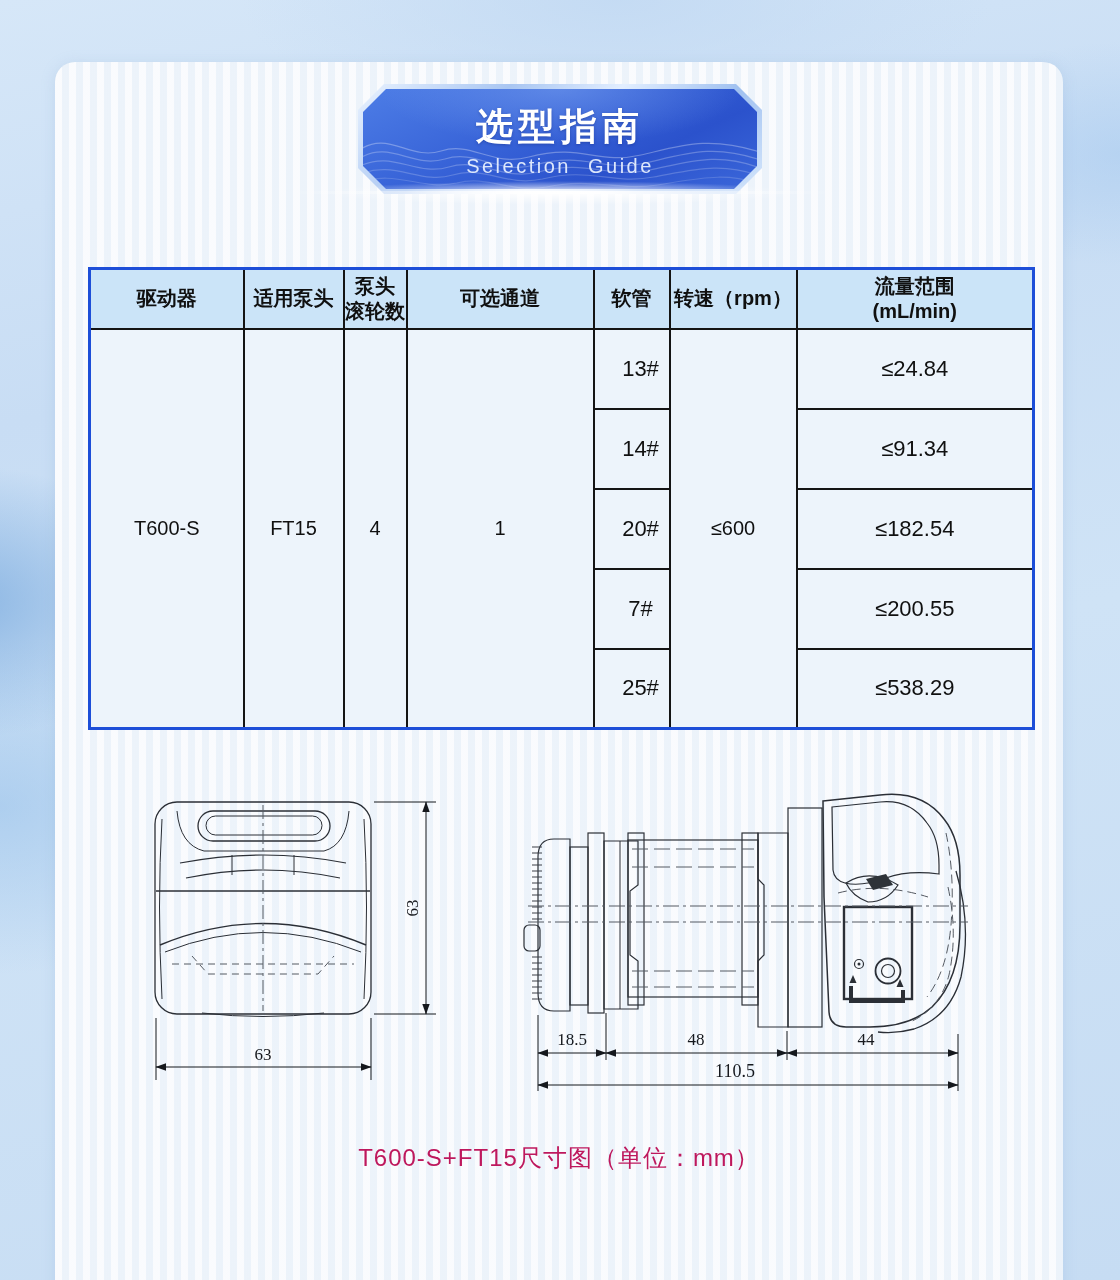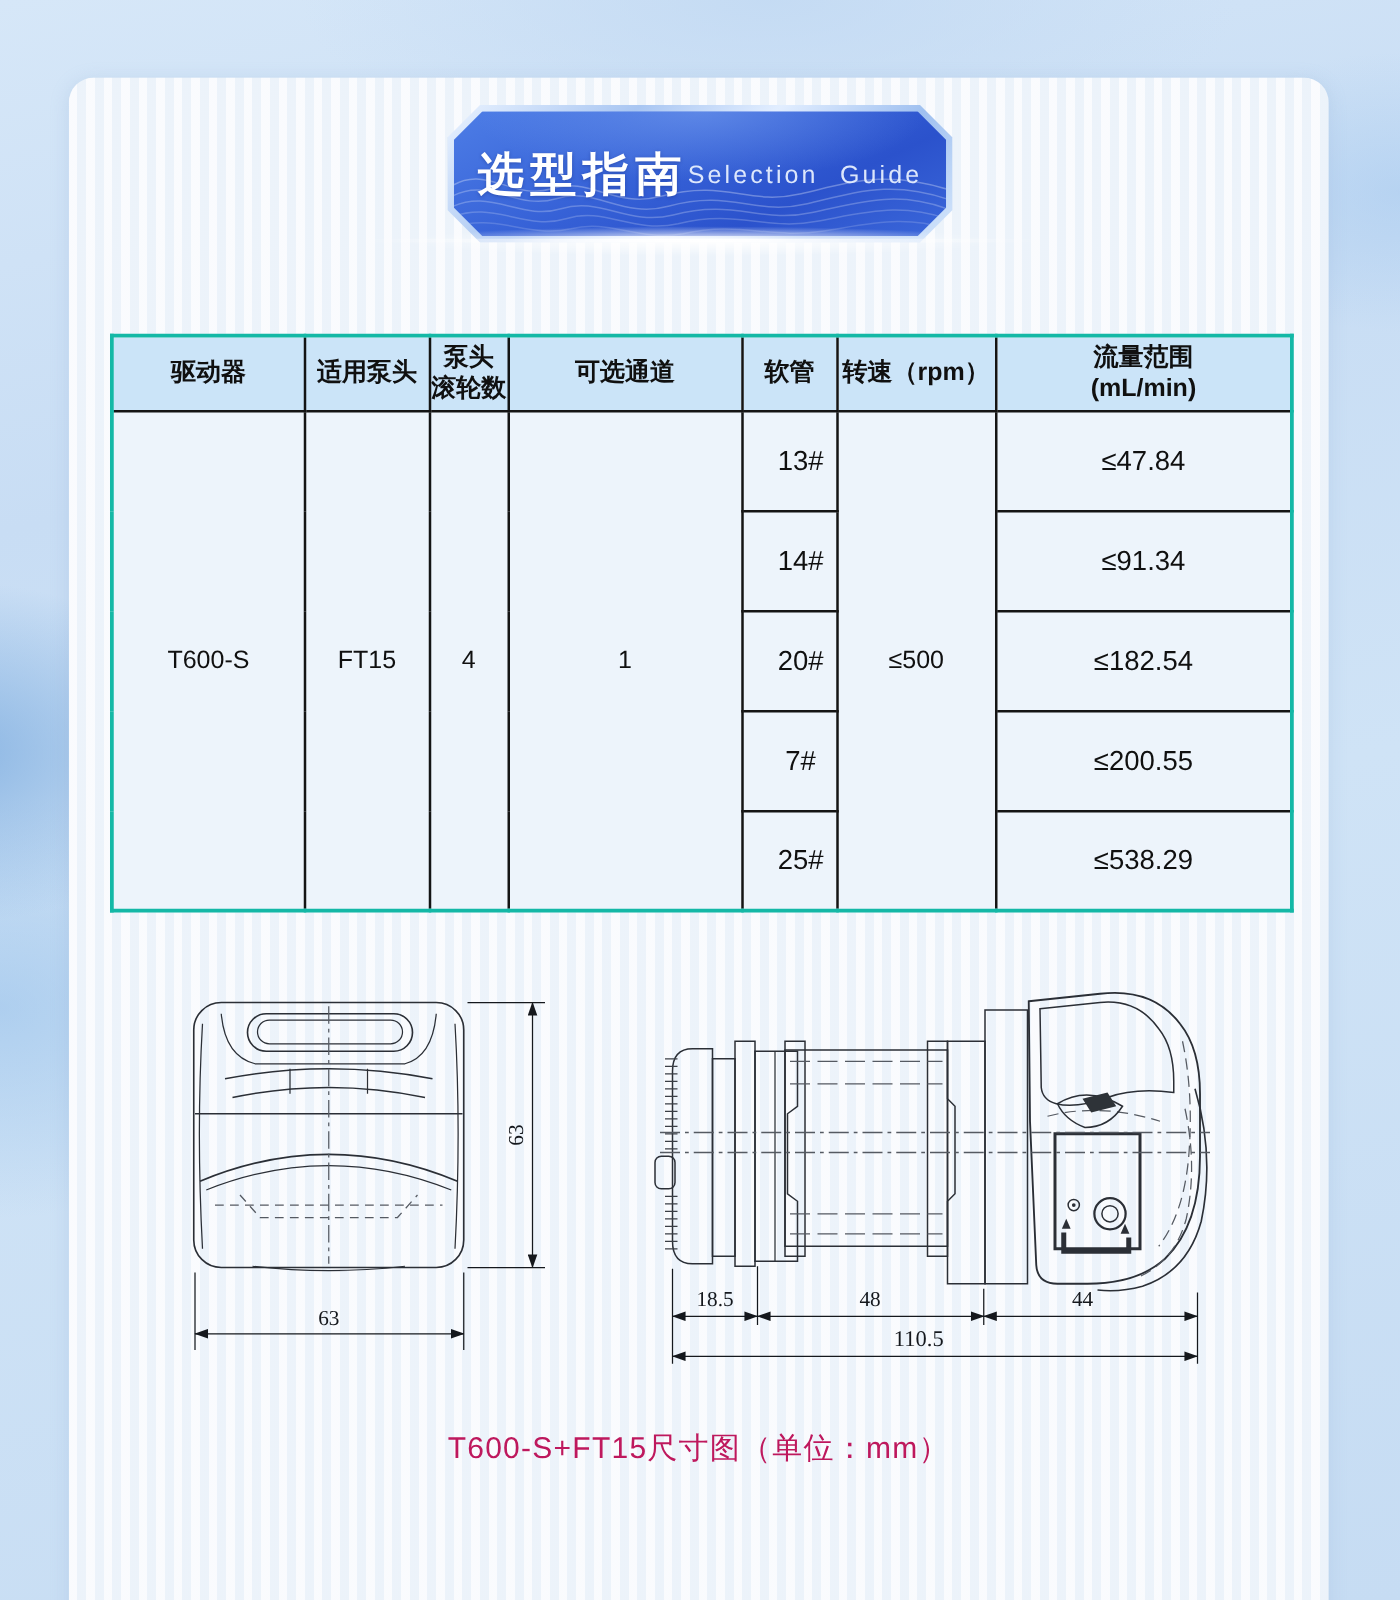--- a/index.html
+++ b/index.html
@@ -33,21 +33,21 @@
     clip-path:polygon(26px 0,calc(100% - 26px) 0,100% 26px,100% calc(100% - 26px),calc(100% - 26px) 100%,26px 100%,0 calc(100% - 26px),0 26px);
     background:linear-gradient(135deg,#eaf3ff 0%,#a9c6f2 30%,#e2eeff 52%,#9fc0f0 75%,#d6e7fc 100%);
     filter:drop-shadow(0 3px 9px rgba(110,155,225,.65)) drop-shadow(0 0 7px rgba(165,200,245,.9));
   }
   .banner-inner{
     position:absolute; inset:5px;
     clip-path:polygon(23px 0,calc(100% - 23px) 0,100% 23px,100% calc(100% - 23px),calc(100% - 23px) 100%,23px 100%,0 calc(100% - 23px),0 23px);
     background:
       radial-gradient(260px 80px at 50% 0%, rgba(120,160,240,.55), rgba(120,160,240,0) 70%),
       linear-gradient(155deg,#4d7de6 0%,#3560d6 45%,#2b52cc 70%,#3b67da 100%);
-    display:flex; flex-direction:row; align-items:center; justify-content:center;
+    display:flex; flex-direction:column; align-items:center; justify-content:center;
   }
   .banner-waves{ position:absolute; left:0; bottom:0; width:100%; height:72px; }
   .banner-title{
     position:relative; color:#fff; font-size:37px; font-weight:700; letter-spacing:5px;
     text-shadow:0 1px 3px rgba(20,40,120,.4); margin-top:2px;
   }
   .banner-subtitle{
     position:relative; color:rgba(235,243,255,.92); font-size:20px; font-weight:400;
     letter-spacing:2.5px; word-spacing:9px; margin-top:3px;
   }
@@ -57,21 +57,21 @@
   }
   .banner-glow-line{
     position:absolute; left:285px; top:191px; width:550px; height:3px;
     background:linear-gradient(90deg, rgba(255,255,255,0), rgba(255,255,255,.95) 45%, rgba(255,255,255,.95) 55%, rgba(255,255,255,0));
   }
 
   
   table.spec{
     position:absolute; left:88px; top:267px; width:944px;
     border-collapse:collapse; table-layout:fixed;
-    border:3px solid #14b8a6;
+    border:3px solid #1d4ed8;
     background:#edf4fb;
   }
   table.spec th, table.spec td{
     border:2px solid #141414; text-align:center; vertical-align:middle;
     color:#101010; overflow:hidden;
   }
   table.spec thead tr{ height:60px; }
   table.spec tbody tr{ height:80px; }
   table.spec th{ background:#cbe4f8; font-size:20px; font-weight:700; line-height:1.25; }
   td.val{ font-size:20px; font-weight:400; }
@@ -138,22 +138,22 @@
       </th>
     </tr>
   </thead>
   <tbody>
     <tr>
       <td class="val" rowspan="5">T600-S</td>
       <td class="val" rowspan="5">FT15</td>
       <td class="val" rowspan="5">4</td>
       <td class="val" rowspan="5">1</td>
       <td class="tube">13#</td>
-      <td class="val" rowspan="5">≤500</td>
-      <td class="flow">≤47.84</td>
+      <td class="val" rowspan="5">≤600</td>
+      <td class="flow">≤24.84</td>
     </tr>
     <tr>
       <td class="tube">14#</td>
       <td class="flow">≤91.34</td>
     </tr>
     <tr>
       <td class="tube">20#</td>
       <td class="flow">≤182.54</td>
     </tr>
     <tr>

